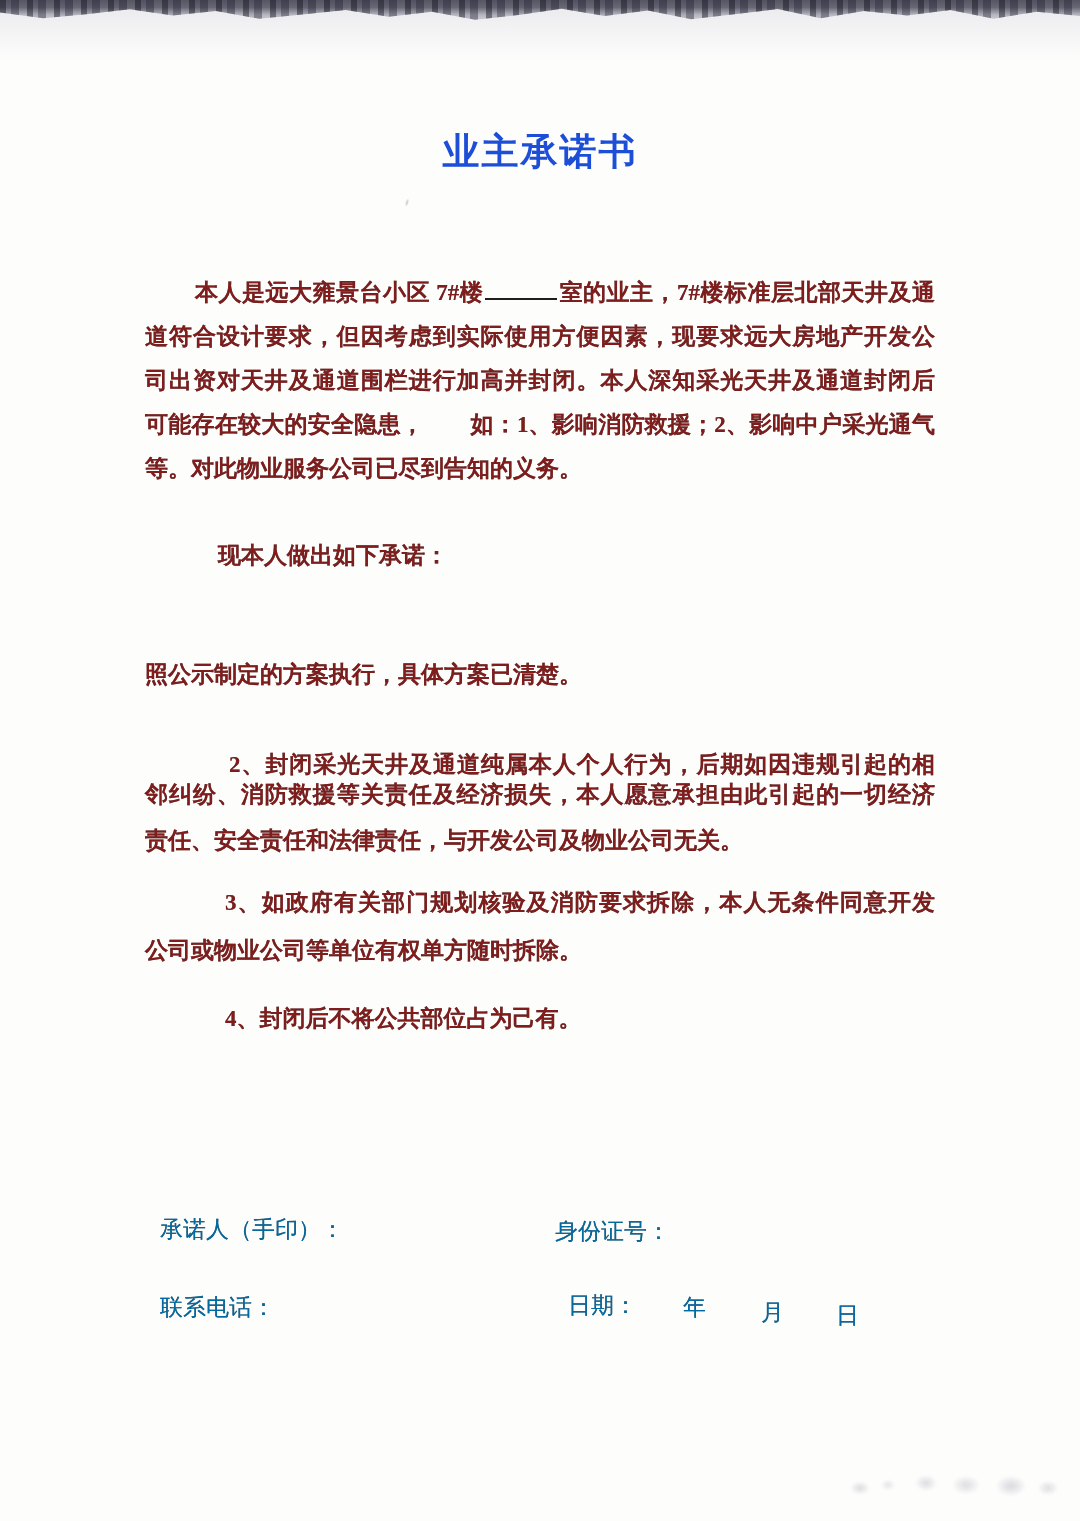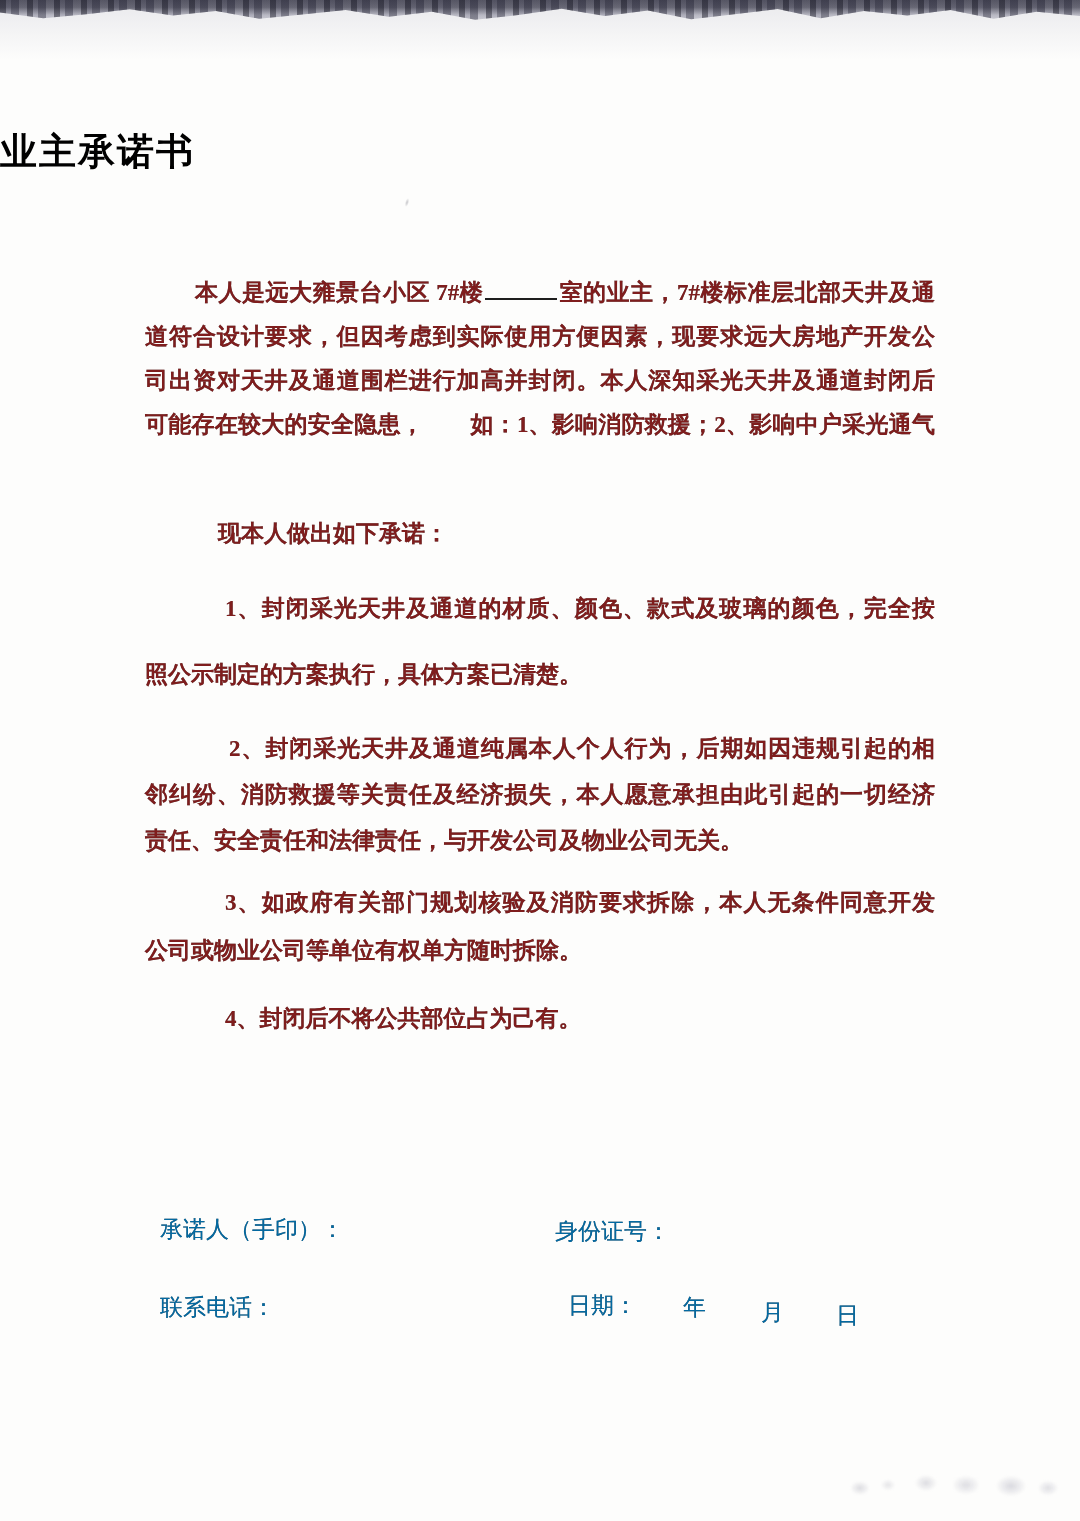--- a/index.html
+++ b/index.html
@@ -28,37 +28,37 @@
       48% 58%, 44% 76%, 40% 45%, 36% 64%, 32% 38%, 28% 56%, 24% 72%, 20% 42%,
       16% 60%, 12% 36%, 8% 55%, 4% 70%, 0 48%);
   }
   .scan-haze {
     position: absolute; top: 0; left: 0; right: 0; height: 60px;
     background: linear-gradient(180deg, rgba(110,110,140,.14), rgba(255,255,255,0));
     pointer-events: none;
   }
   .title {
     position: absolute; top: 127px; left: 0; width: 100%;
-    text-align: left;
+    text-align: center;
     font-size: 37px; font-weight: bold; letter-spacing: 2px;
-    color: #000000;
+    color: #1d4ed8;
   }
   .ln {
     position: absolute; left: 145px; width: 790px;
     font-size: 23px; line-height: 32px; height: 32px;
     white-space: normal;
     color: #7f1d1d;
     text-shadow: 0 0 .5px rgba(25,25,25,.65);
     font-weight: bold;
   }
   .just { text-align: justify; text-align-last: justify; }
   .ind-p1   { text-indent: 50px; }
-  .ind-intro{ text-indent: 73px; }
+  .ind-intro{ text-indent: 73px; margin-top: 22px; }
   .ind-item { text-indent: 80px; }
-  .ind-item2{ text-indent: 84px; }
+  .ind-item2{ text-indent: 84px; margin-top: 16px; }
   .blank-line {
     display: inline-block; width: 72px; height: 20px;
     border-bottom: 2px solid #1e1e1e;
     margin: 0 2px; vertical-align: baseline;
   }
   .sig {
     position: absolute;
     font-size: 23px; line-height: 32px;
     color: #0369a1;
     text-shadow: 0 0 .5px rgba(25,25,25,.65);
@@ -89,24 +89,24 @@
   <div class="scan-band"></div>
   <div class="scan-haze"></div>
   <div class="speck"></div>
 
   <div class="title">业主承诺书</div>
 
   <div class="ln just ind-p1" style="top:277px"><span>本人是远大雍景台小区 7#楼</span><span class="blank-line"></span><span>室的业主，7#楼标准层北部天井及通</span></div>
   <div class="ln just" style="top:365px">司出资对天井及通道围栏进行加高并封闭。本人深知采光天井及通道封闭后</div>
   <div class="ln just" style="top:321px">道符合设计要求，但因考虑到实际使用方便因素，现要求远大房地产开发公</div>
   <div class="ln just" style="top:409px">可能存在较大的安全隐患，　　如：1、影响消防救援；2、影响中户采光通气</div>
+  <div class="ln" style="top:453px">等。对此物业服务公司已尽到告知的义务。</div>
 
   <div class="ln ind-intro" style="top:518px">现本人做出如下承诺：</div>
 
-  <div class="ln just ind-item" style="top:593px">1、封闭采光天井及通道的材质、颜色、款式及玻璃的颜色，完全按</div>
   <div class="ln" style="top:659px">照公示制定的方案执行，具体方案已清楚。</div>
 
   <div class="ln just ind-item2" style="top:733px">2、封闭采光天井及通道纯属本人个人行为，后期如因违规引起的相</div>
   <div class="ln" style="top:825px">责任、安全责任和法律责任，与开发公司及物业公司无关。</div>
   <div class="ln just" style="top:779px">邻纠纷、消防救援等关责任及经济损失，本人愿意承担由此引起的一切经济</div>
 
   <div class="ln just ind-item" style="top:887px">3、如政府有关部门规划核验及消防要求拆除，本人无条件同意开发</div>
   <div class="ln" style="top:935px">公司或物业公司等单位有权单方随时拆除。</div>
 
   <div class="ln ind-item" style="top:1003px">4、封闭后不将公共部位占为己有。</div>

